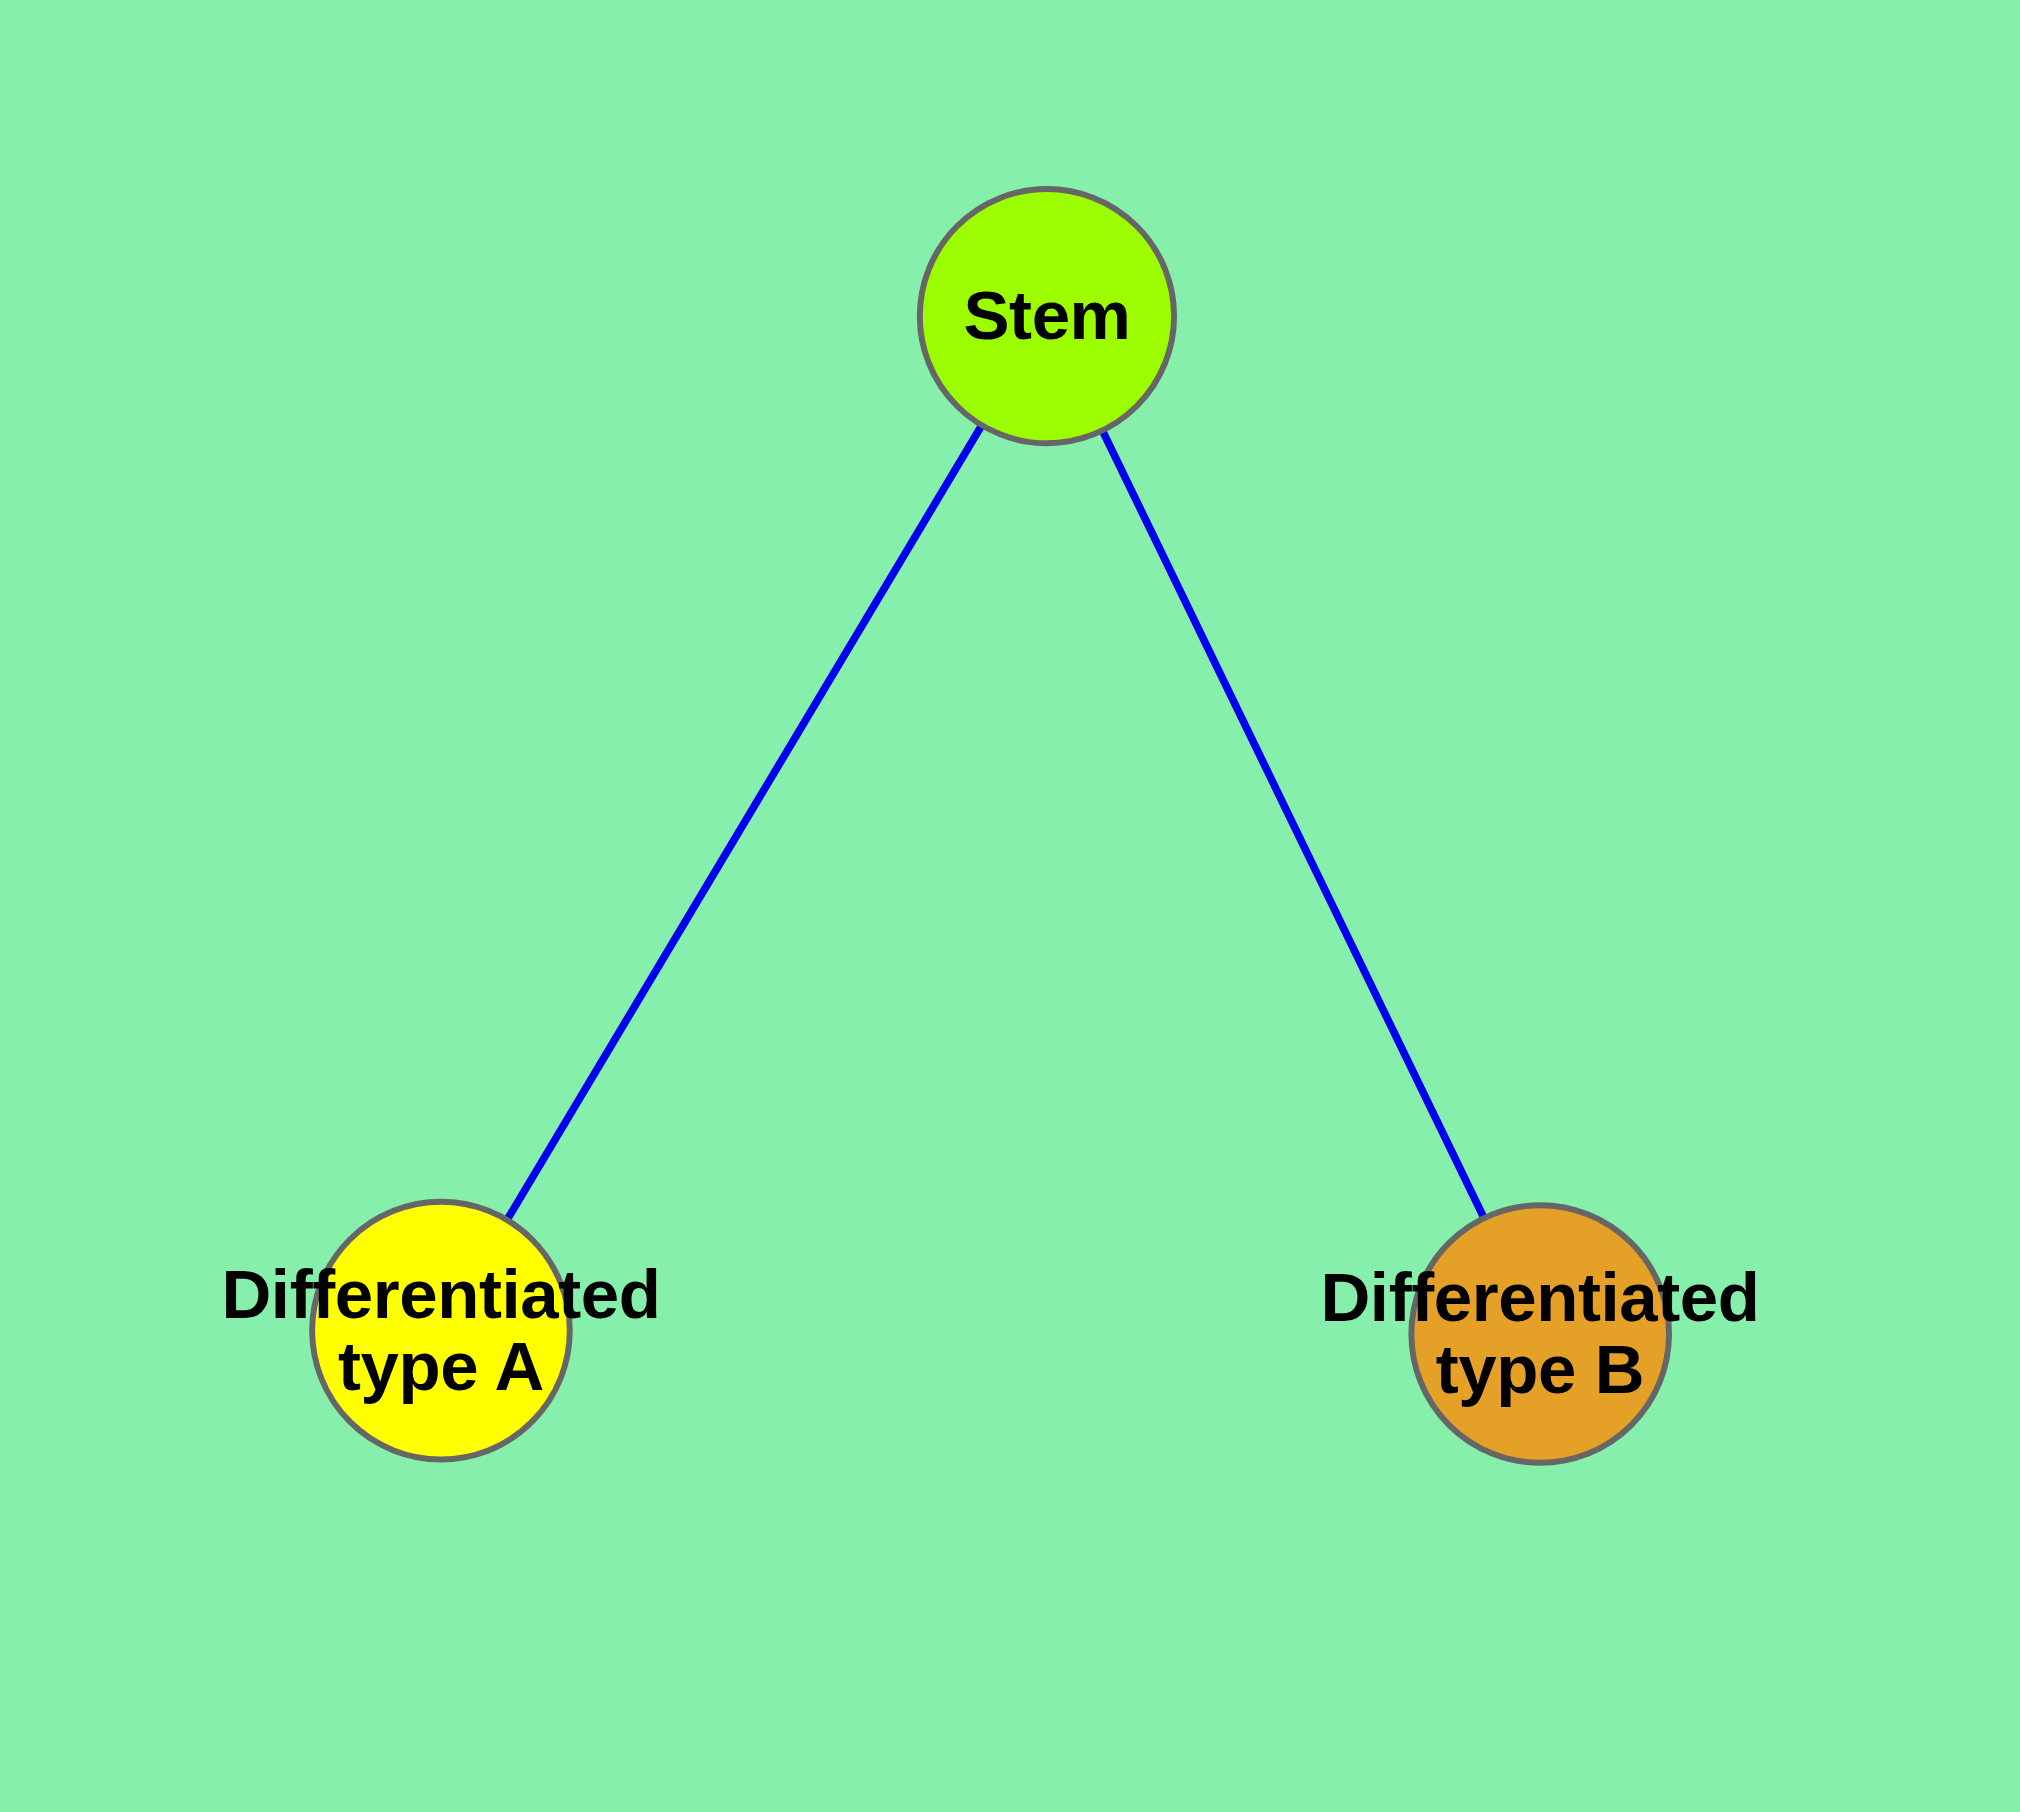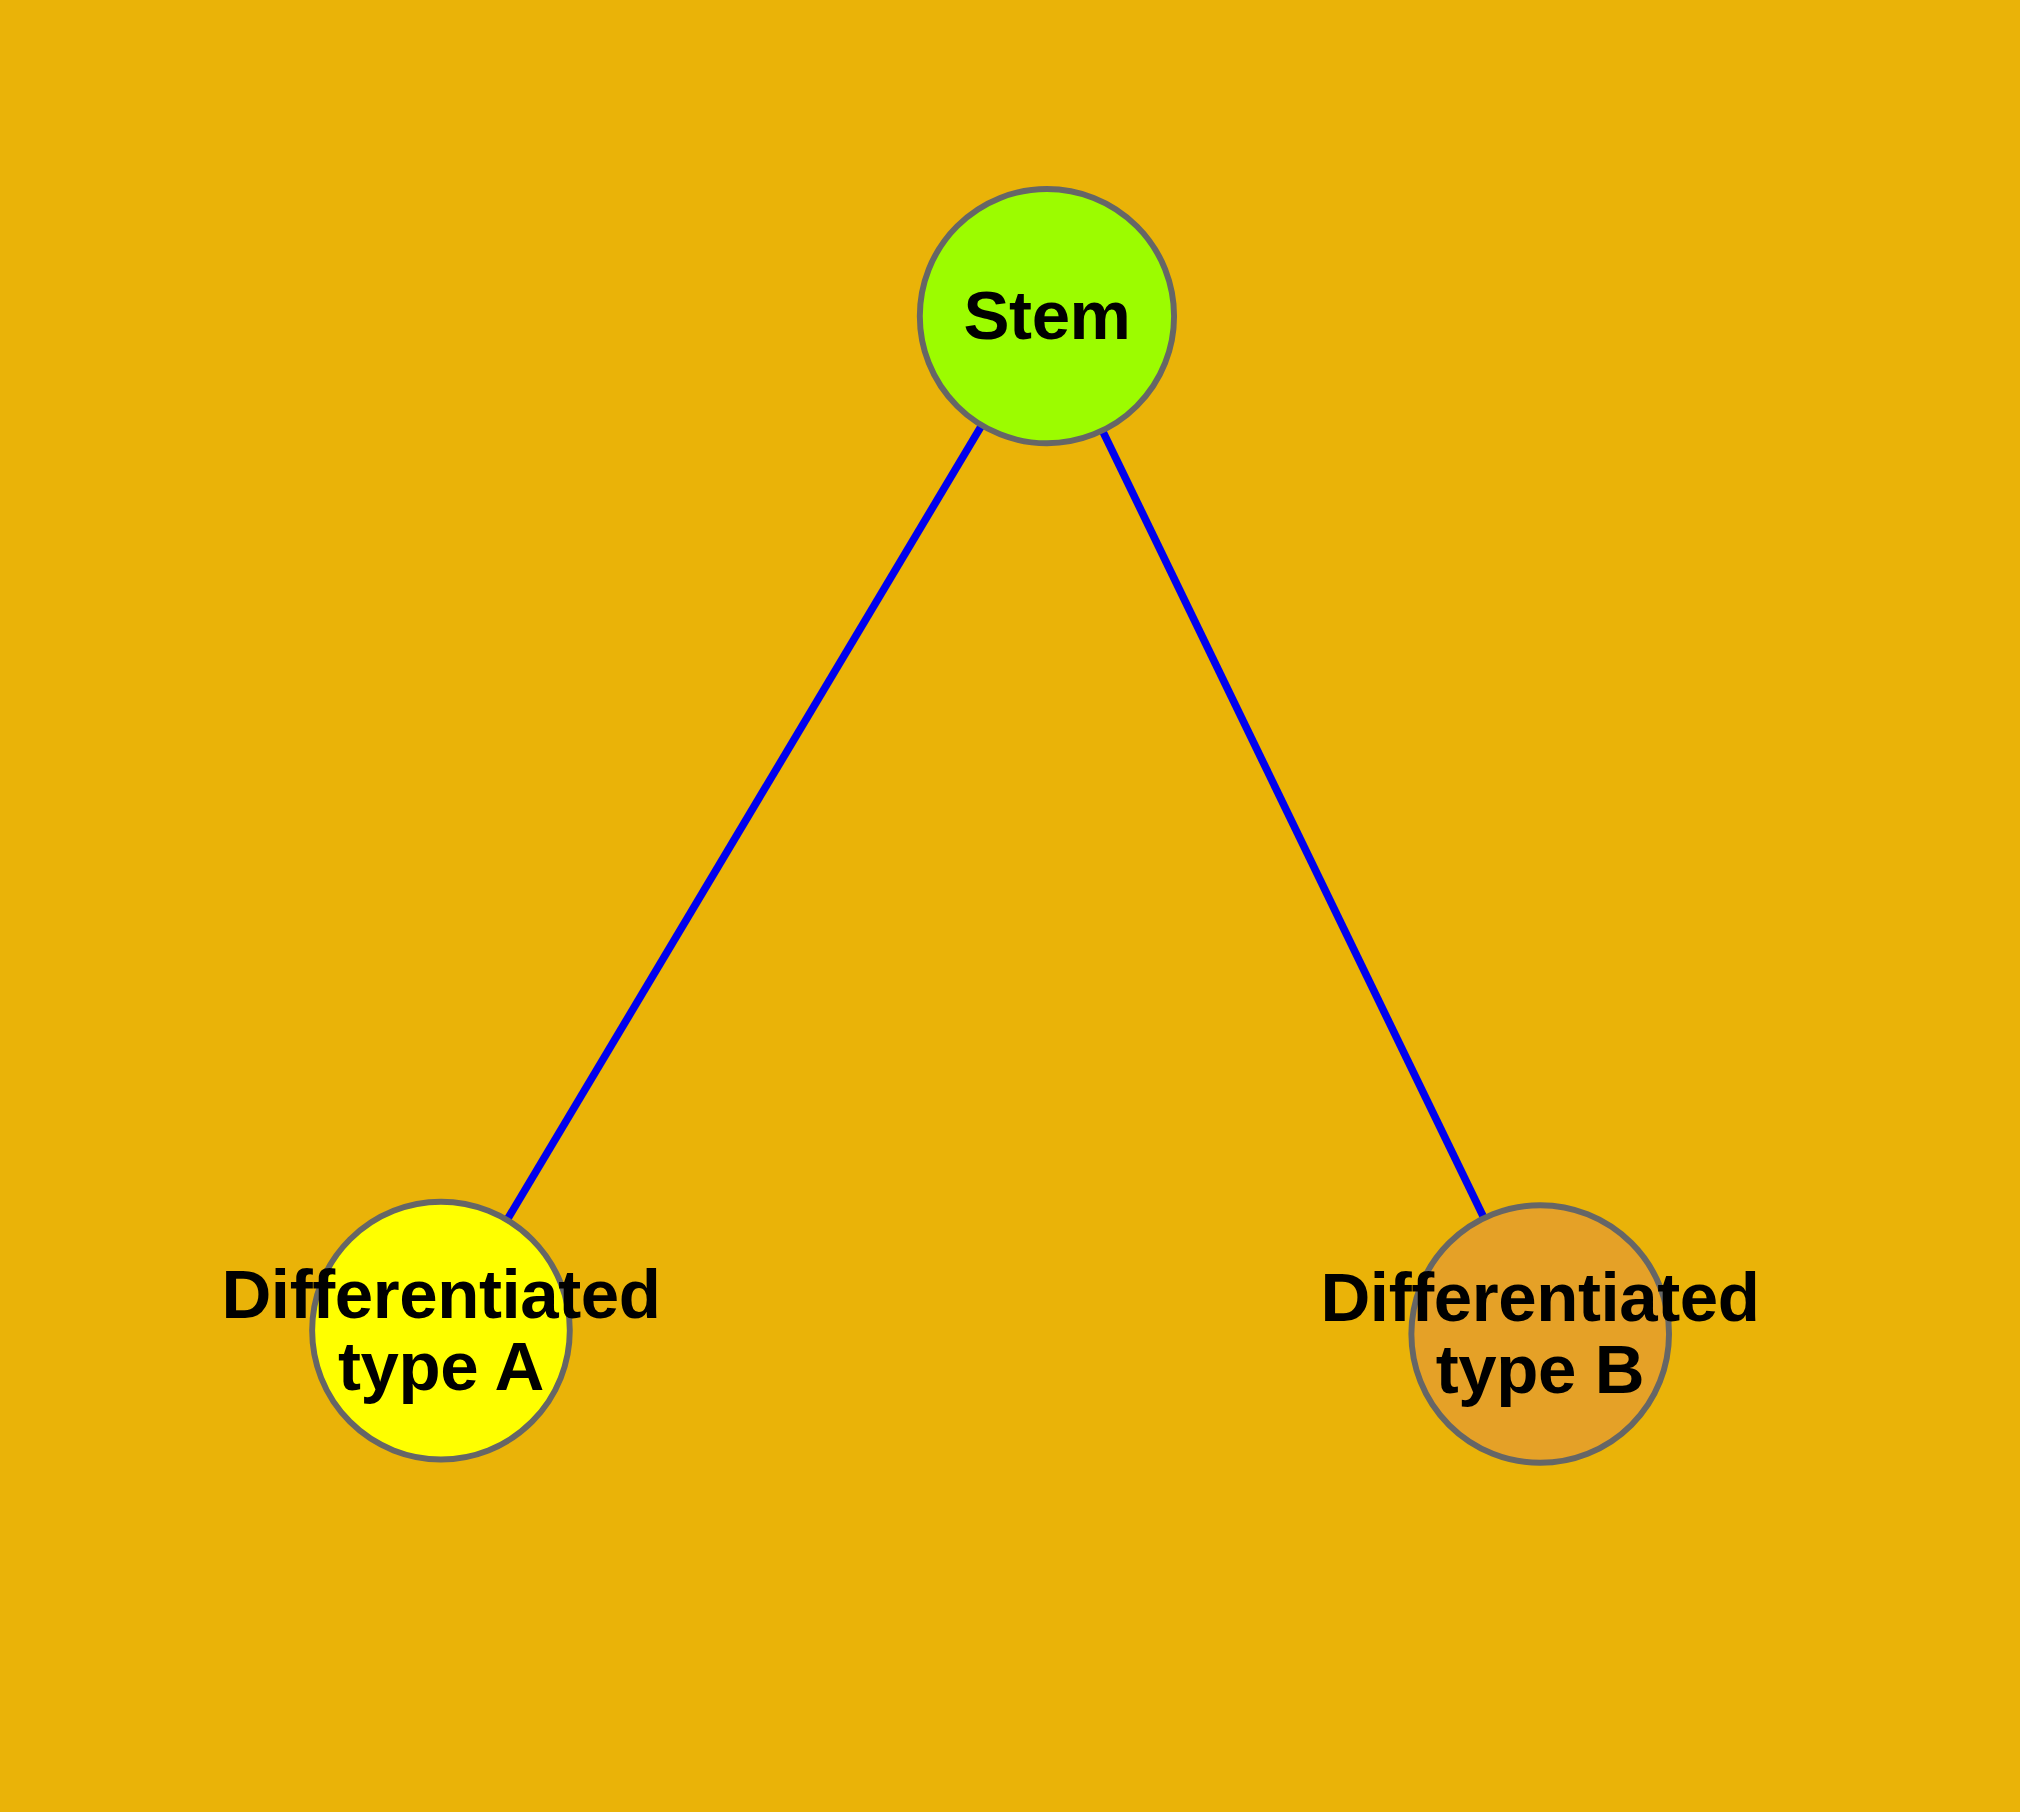--- a/index.html
+++ b/index.html
@@ -45,21 +45,21 @@
     pointer-events: none;
     -webkit-font-smoothing: antialiased;
   }
   .label-stem   { font-size: 69px; }
   .label-typeA  { font-size: 69px; }
   .label-typeB  { font-size: 69px; }
 </style>
 </head>
 <body style="background: rgb(204, 204, 251);">
 
-<div id="canvas" style="width: 2021px; height: 1812px; background: #eab308;">
+<div id="canvas" style="width: 2021px; height: 1812px; background: #86efac;">
 
   <svg id="graph-svg" viewBox="0 0 2384 2138" xmlns="http://www.w3.org/2000/svg" aria-label="Cell differentiation network" style="width: 2021px; height: 1812px;">
 
     <g>
       <line class="edge-line" x1="1235" y1="373" x2="520" y2="1570" stroke="#0000ee" stroke-width="9"></line>
       <line class="edge-line" x1="1235" y1="373" x2="1817" y2="1574" stroke="#0000ee" stroke-width="9"></line>
     </g>
 
     <g>
       <circle class="node-circle" cx="1235" cy="373" r="150" fill="#9cfc00" stroke="#666666"></circle>

